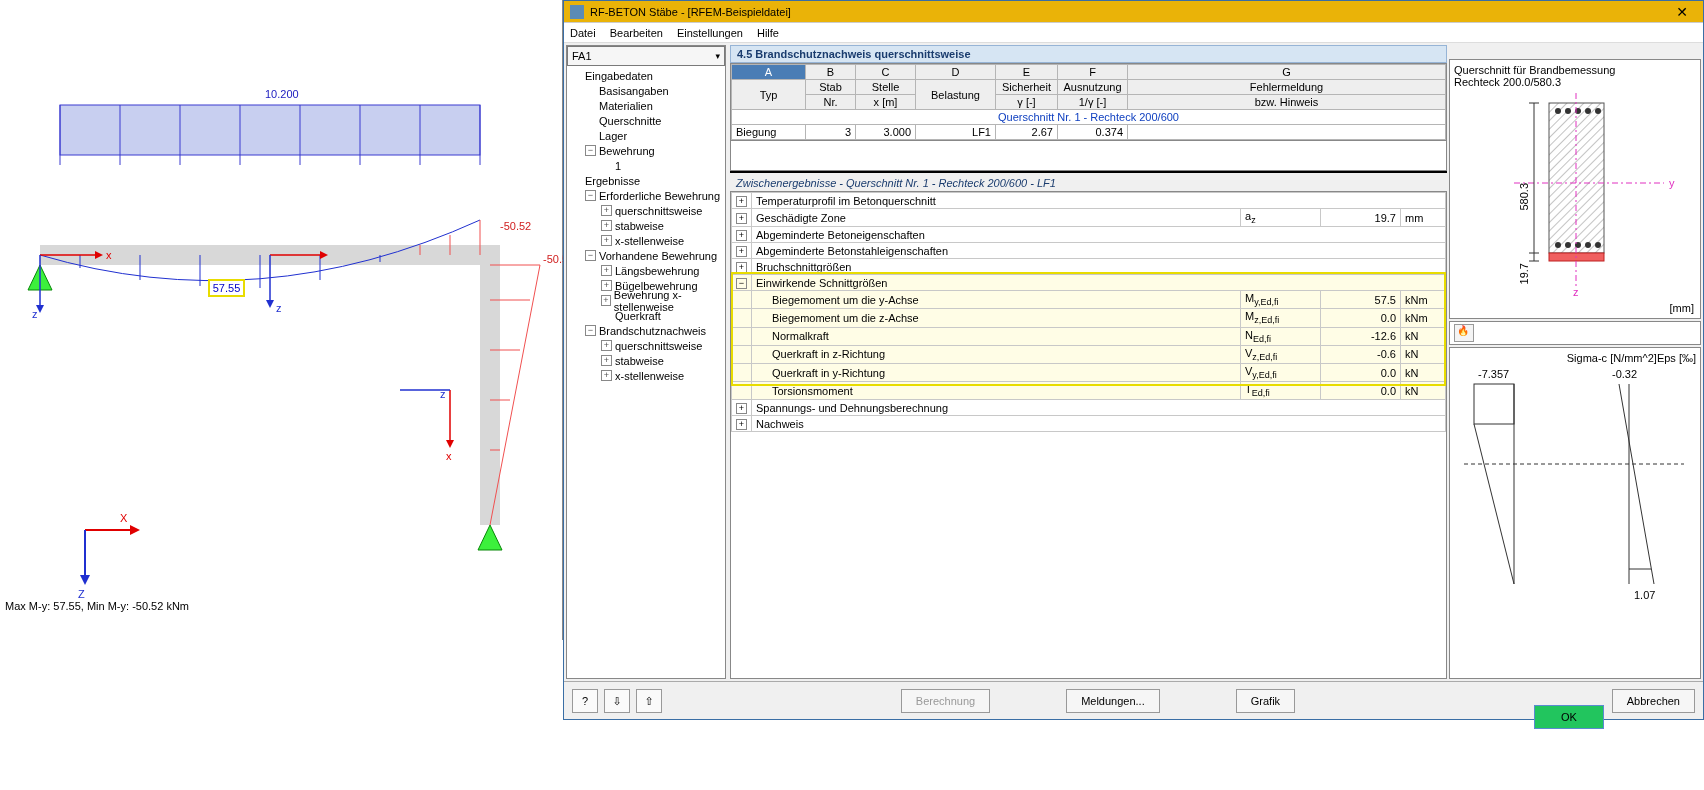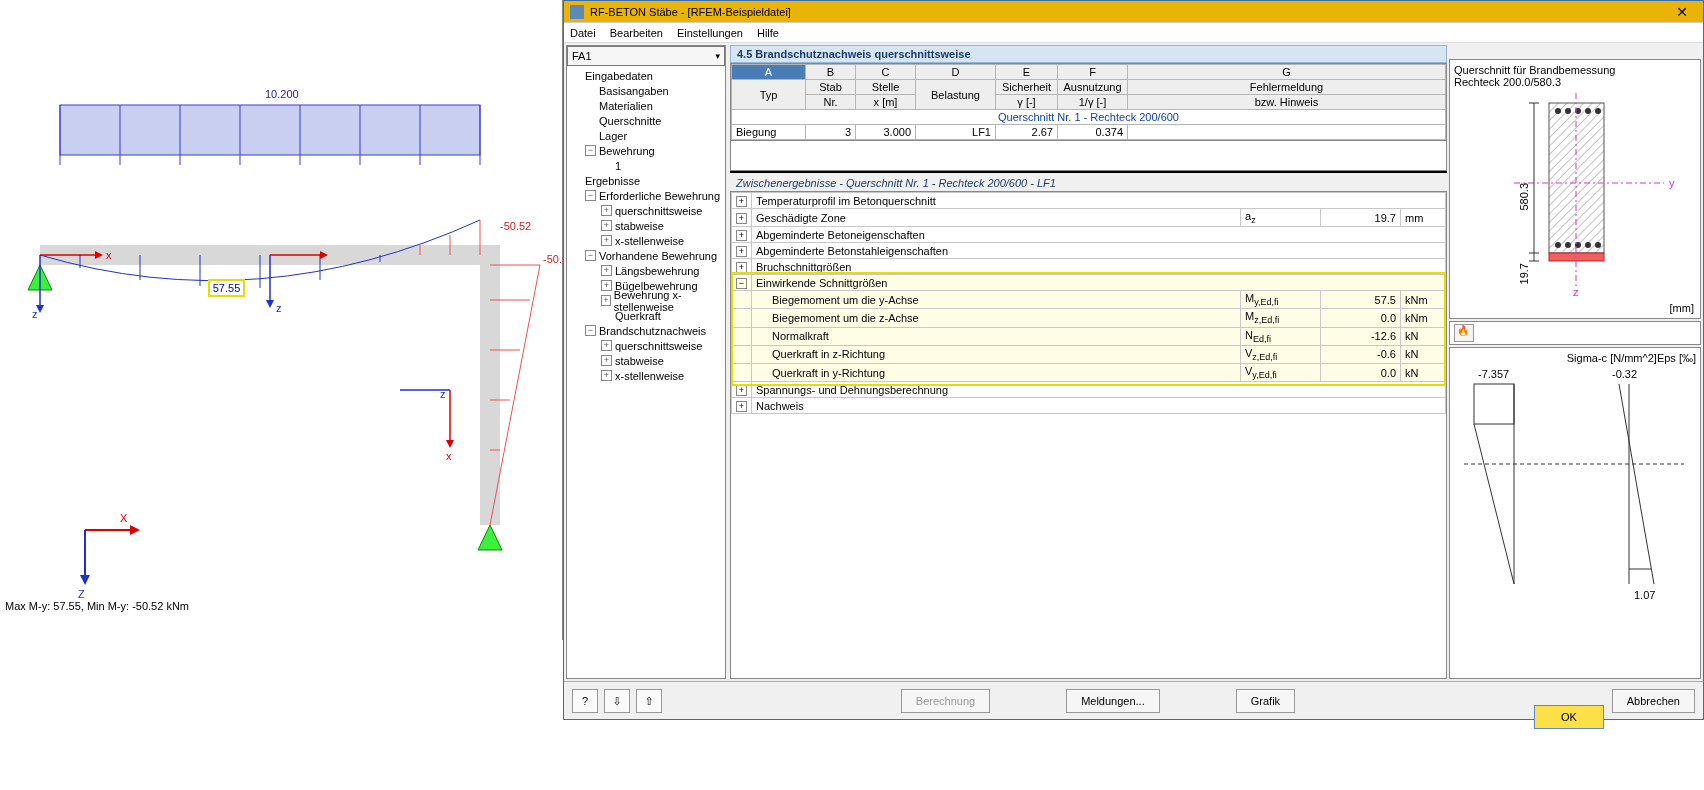--- a/index.html
+++ b/index.html
@@ -71,21 +71,21 @@
 .panel.cs { height: 260px; }
 .panel.tool { height: 24px; display:flex; align-items:center; gap:4px; padding:2px 4px;}
 .panel.tool .btn { width:20px; height:18px; border:1px solid #999; background:#f4f4f4; font-size:10px; text-align:center; }
 .panel.stress { flex: 1; }
 
 
 .bottom-bar { position: absolute; left: 0; right: 0; bottom: 0; height: 38px; border-top: 1px solid #aaa; background: #f0f0f0; display: flex; align-items: center; padding: 0 8px; gap: 8px; }
 .bottom-bar .smallbtn { width: 26px; height: 24px; border: 1px solid #999; background: #fafafa; text-align: center; line-height: 22px; }
 .bottom-bar .btn { height: 24px; border: 1px solid #999; background: #f6f6f6; padding: 0 14px; }
 .bottom-bar .btn.disabled { color: #999; }
-.bottom-bar .btn.primary { background: #fde047; border-color: #5a8bd0; padding: 0 26px; margin-top: 32px; }
+.bottom-bar .btn.primary { background: #22c55e; border-color: #5a8bd0; padding: 0 26px; margin-top: 32px; }
 .bottom-bar .spacer { flex: 1; }
 .bottom-bar .group { display: flex; gap: 6px; }
 sub { font-size: 9px; }
 </style>
 </head>
 <body>
 
 <div class="viewport">
   <svg width="563" height="640">
 
@@ -378,20 +378,27 @@
                   <td class="exp-cell"></td>
                   <td class="name">Querkraft in z-Richtung</td>
                 <td class="sym"><span>V</span><sub>z,Ed,fi</sub></td>
                 <td class="val">-0.6</td>
                   <td class="unit">kN</td>
                 </tr>
             <tr class="hl indent">
                   <td class="exp-cell"></td>
                   <td class="name">Querkraft in y-Richtung</td>
                 <td class="sym"><span>V</span><sub>y,Ed,fi</sub></td>
+                <td class="val">0.0</td>
+                  <td class="unit">kN</td>
+                </tr>
+            <tr class="hl indent">
+                  <td class="exp-cell"></td>
+                  <td class="name">Torsionsmoment</td>
+                <td class="sym"><span>T</span><sub>Ed,fi</sub></td>
                 <td class="val">0.0</td>
                   <td class="unit">kN</td>
                 </tr>
             <tr>
                   <td class="exp-cell"><span class="pm">+</span></td>
                   <td class="name" colspan="4">Spannungs- und Dehnungsberechnung</td>
                 </tr>
             <tr>
                   <td class="exp-cell"><span class="pm">+</span></td>
                   <td class="name" colspan="4">Nachweis</td>

